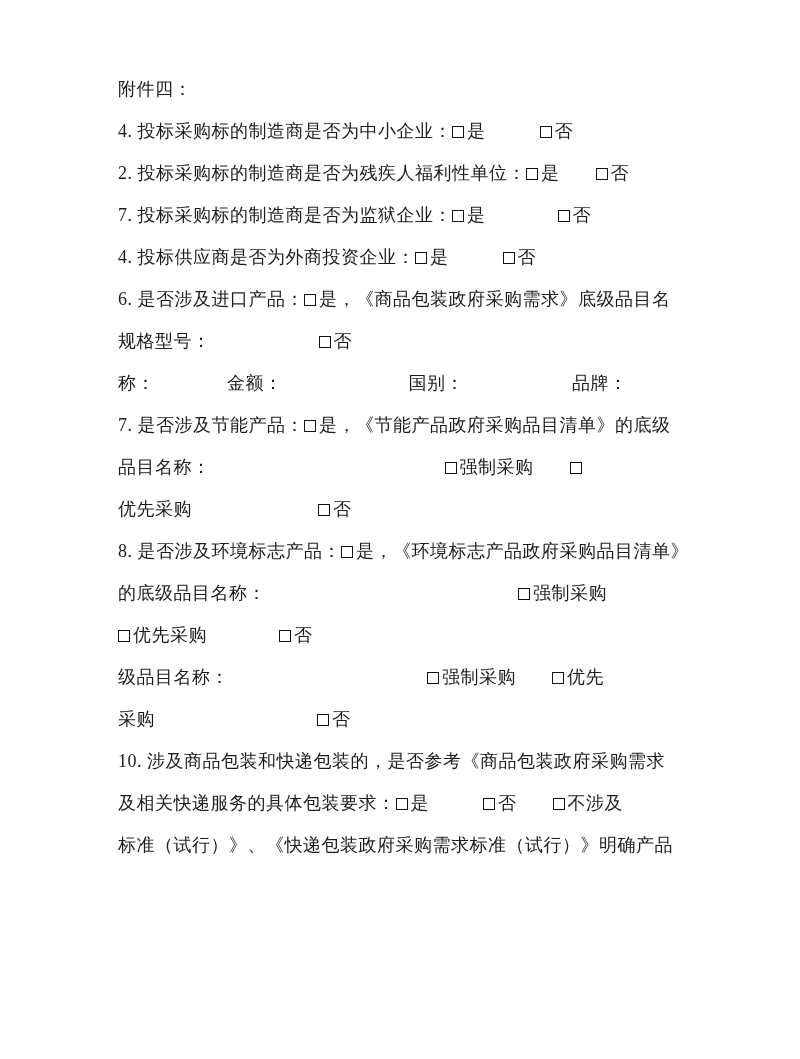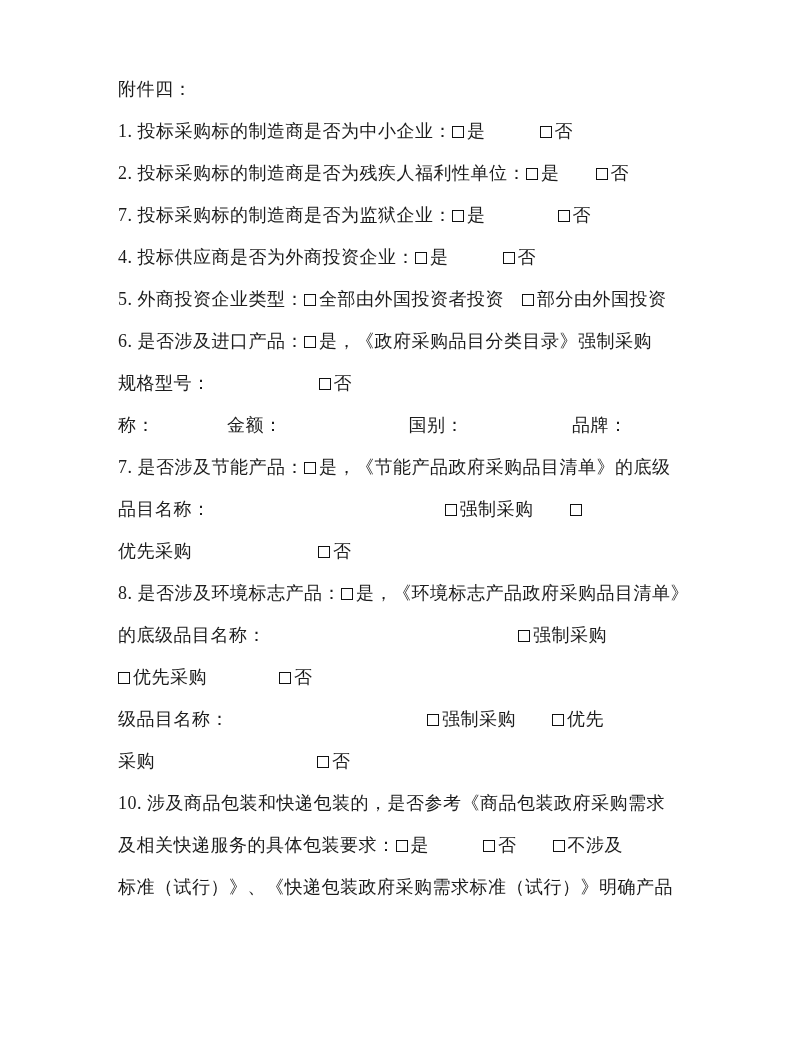--- a/index.html
+++ b/index.html
@@ -43,26 +43,25 @@
     margin-right: 3px;
     background: #ffffff;
   }
 </style>
 </head>
 <body>
 
 <div class="page">
   <div class="content">
       <div class="line"><span>附件四：</span></div>
-      <div class="line"><span>1. 投标采购标的制造商是否为中小企业：</span><span class="checkbox"><span class="box"></span><span>是</span></span><span class="gap" style="width: 54px;"></span><span class="checkbox"><span class="box"></span><span>否</span></span></div>
+      <div class="line"><span>4. 投标采购标的制造商是否为中小企业：</span><span class="checkbox"><span class="box"></span><span>是</span></span><span class="gap" style="width: 54px;"></span><span class="checkbox"><span class="box"></span><span>否</span></span></div>
       <div class="line"><span>2. 投标采购标的制造商是否为残疾人福利性单位：</span><span class="checkbox"><span class="box"></span><span>是</span></span><span class="gap" style="width: 36px;"></span><span class="checkbox"><span class="box"></span><span>否</span></span></div>
       <div class="line"><span>7. 投标采购标的制造商是否为监狱企业：</span><span class="checkbox"><span class="box"></span><span>是</span></span><span class="gap" style="width: 72px;"></span><span class="checkbox"><span class="box"></span><span>否</span></span></div>
       <div class="line"><span>4. 投标供应商是否为外商投资企业：</span><span class="checkbox"><span class="box"></span><span>是</span></span><span class="gap" style="width: 54px;"></span><span class="checkbox"><span class="box"></span><span>否</span></span></div>
-      <div class="line"><span>5. 外商投资企业类型：</span><span class="checkbox"><span class="box"></span><span>全部由外国投资者投资</span></span><span class="gap" style="width: 18px;"></span><span class="checkbox"><span class="box"></span><span>部分由外国投资</span></span></div>
-      <div class="line"><span>6. 是否涉及进口产品：</span><span class="checkbox"><span class="box"></span><span>是</span></span><span>，《政府采购品目分类目录》强制采购</span></div>
+      <div class="line"><span>6. 是否涉及进口产品：</span><span class="checkbox"><span class="box"></span><span>是</span></span><span>，《商品包装政府采购需求》底级品目名</span></div>
       <div class="line"><span>规格型号：</span><span class="gap" style="width: 108px;"></span><span class="checkbox"><span class="box"></span><span>否</span></span></div>
       <div class="line"><span>称：</span><span class="gap" style="width: 72px;"></span><span>金额：</span><span class="gap" style="width: 126px;"></span><span>国别：</span><span class="gap" style="width: 108px;"></span><span>品牌：</span></div>
       <div class="line"><span>7. 是否涉及节能产品：</span><span class="checkbox"><span class="box"></span><span>是</span></span><span>，《节能产品政府采购品目清单》的底级</span></div>
       <div class="line"><span>品目名称：</span><span class="gap" style="width: 234px;"></span><span class="checkbox"><span class="box"></span><span>强制采购</span></span><span class="gap" style="width: 36px;"></span><span class="checkbox"><span class="box"></span><span></span></span></div>
       <div class="line"><span>优先采购</span><span class="gap" style="width: 126px;"></span><span class="checkbox"><span class="box"></span><span>否</span></span></div>
       <div class="line"><span>8. 是否涉及环境标志产品：</span><span class="checkbox"><span class="box"></span><span>是</span></span><span>，《环境标志产品政府采购品目清单》</span></div>
       <div class="line"><span>的底级品目名称：</span><span class="gap" style="width: 252px;"></span><span class="checkbox"><span class="box"></span><span>强制采购</span></span></div>
       <div class="line"><span class="checkbox"><span class="box"></span><span>优先采购</span></span><span class="gap" style="width: 72px;"></span><span class="checkbox"><span class="box"></span><span>否</span></span></div>
       <div class="line"><span>级品目名称：</span><span class="gap" style="width: 198px;"></span><span class="checkbox"><span class="box"></span><span>强制采购</span></span><span class="gap" style="width: 36px;"></span><span class="checkbox"><span class="box"></span><span>优先</span></span></div>
       <div class="line"><span>采购</span><span class="gap" style="width: 162px;"></span><span class="checkbox"><span class="box"></span><span>否</span></span></div>

